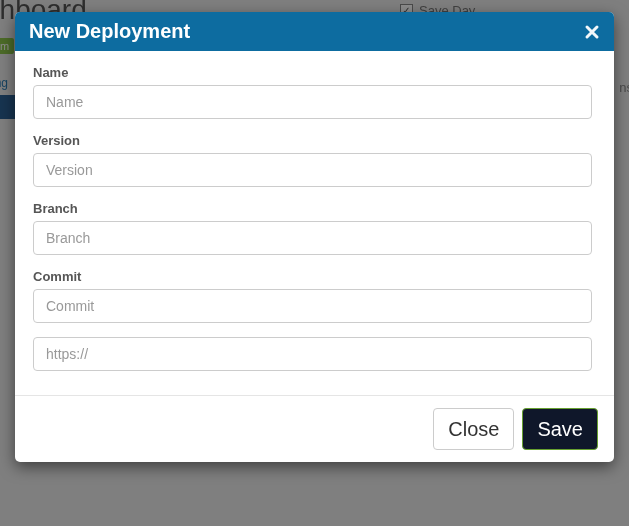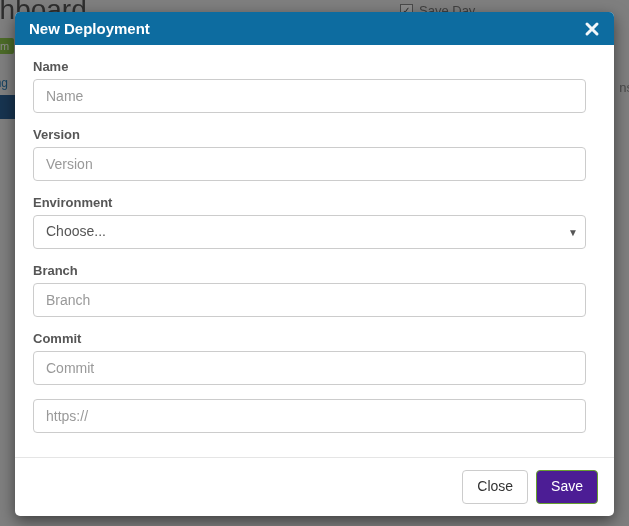--- a/index.html
+++ b/index.html
@@ -106,33 +106,33 @@
     }
     .modal-header {
       background: #0d6ca0;
       color: #fff;
       padding: 8px 14px;
       display: flex;
       align-items: center;
       justify-content: space-between;
     }
     .modal-header .title {
-      font-size: 15px;
+      font-size: 20px;
       font-weight: 600;
     }
     .modal-header .close {
       cursor: pointer;
       display: inline-flex;
       align-items: center;
       justify-content: center;
       color: #fff;
       opacity: 0.95;
     }
     .modal-body {
-      padding: 14px 28px 10px 18px;
+      padding: 14px 22px 10px 18px;
     }
     .form-group {
       margin-bottom: 14px;
     }
     .form-group label {
       display: block;
       font-size: 13px;
       color: #565656;
       margin-bottom: 5px;
       font-weight: 600;
@@ -173,33 +173,33 @@
     .modal-footer {
       border-top: 1px solid #e5e5e5;
       padding: 12px 16px;
       display: flex;
       justify-content: flex-end;
       gap: 8px;
     }
     .btn {
       display: inline-block;
       padding: 6px 14px;
-      font-size: 14px;
+      font-size: 20px;
       line-height: 1.4;
       border-radius: 4px;
       cursor: pointer;
       border: 1px solid transparent;
     }
     .btn-default {
       background: #fff;
       border-color: #ccc;
       color: #333;
     }
     .btn-success {
-      background: #4c1d95;
+      background: #0f172a;
       border-color: #67a030;
       color: #fff;
     }
   </style>
 </head>
 <body>
 
 <div class="bg">
   <div class="bg-title">ashboard</div>
   <div class="bg-checkbox">
@@ -228,29 +228,20 @@
     <div class="form-group">
       <label>Name</label>
       <input type="text" class="form-control" placeholder="Name" style="">
     </div>
 
     <div class="form-group">
       <label>Version</label>
       <input type="text" class="form-control" placeholder="Version" style="">
     </div>
 
-    <div class="form-group">
-      <label>Environment</label>
-      <div class="select-wrap">
-        <select class="form-control">
-          <option>Choose...</option>
-        </select>
-        <span class="caret">▼</span>
-      </div>
-    </div>
 
     <div class="form-group">
       <label>Branch</label>
       <input type="text" class="form-control" placeholder="Branch" style="">
     </div>
 
     <div class="form-group">
       <label>Commit</label>
       <input type="text" class="form-control" placeholder="Commit" style="">
     </div>

